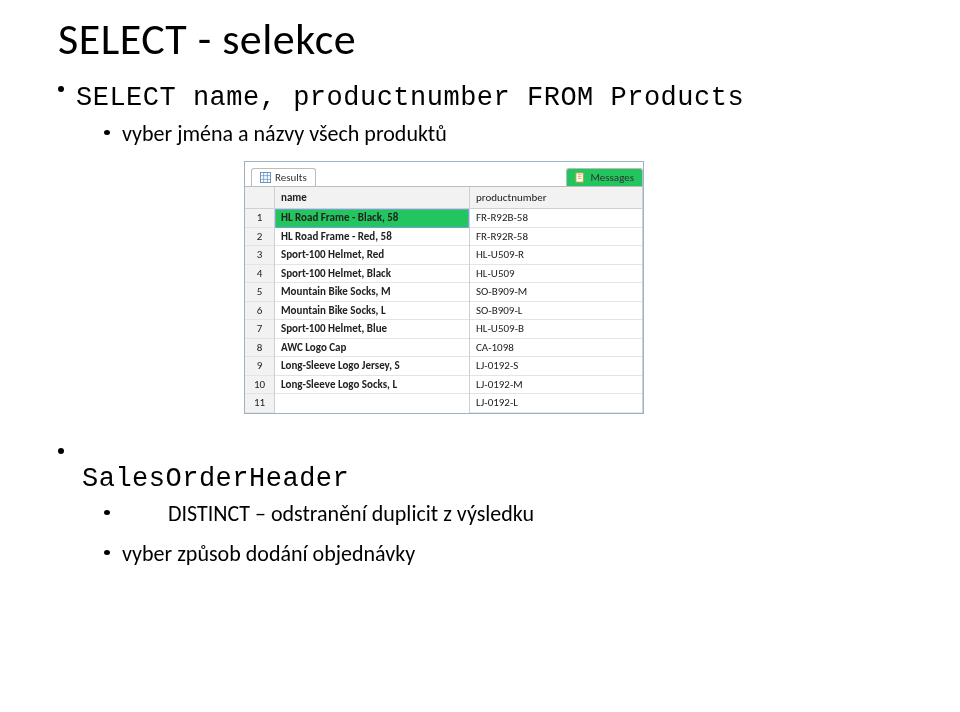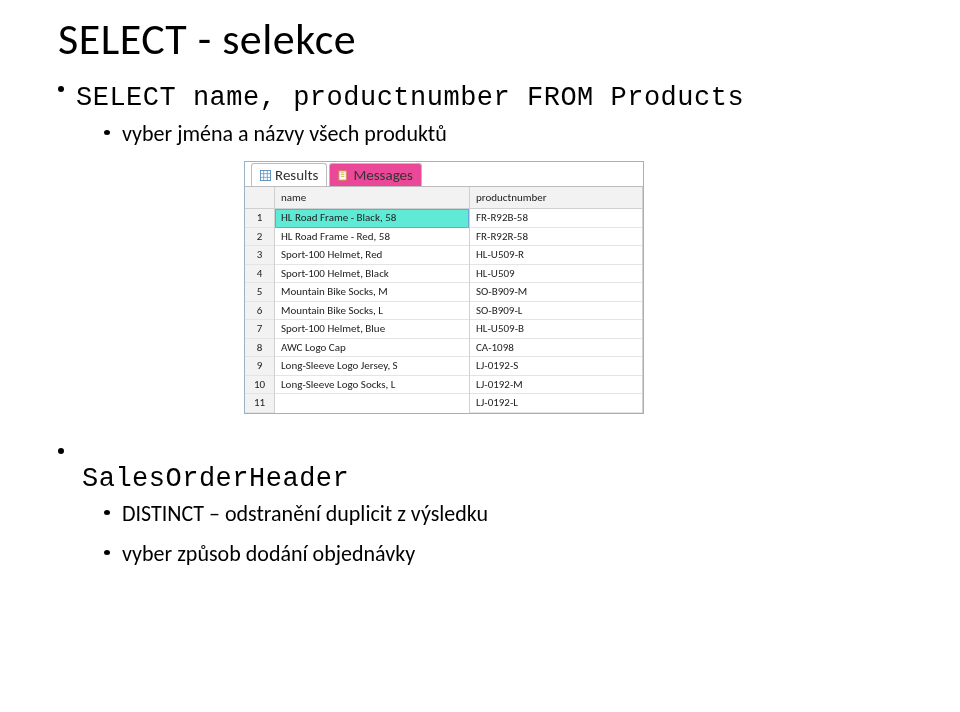--- a/index.html
+++ b/index.html
@@ -61,28 +61,29 @@
     overflow: hidden;
     position: relative;
   }
   .tabs {
     display: flex;
     align-items: flex-end;
     padding: 2px 0 0 6px;
     gap: 2px;
     border-bottom: 1px solid #bcbcbc;
     height: 25px;
-    font-size: 15px;
+    font-size: 11px;
+    justify-content: space-between;
   }
   .tab {
     display: flex;
     align-items: center;
     gap: 4px;
     padding: 2px 8px;
-    background: #ec4899;
+    background: #22c55e;
     border: 1px solid #bcbcbc;
     border-bottom: none;
     border-top-left-radius: 3px;
     border-top-right-radius: 3px;
     color: #333;
     cursor: pointer;
   }
   .tab.active { background: #fff; }
   .icon-grid { width: 11px; height: 11px; }
   .icon-note { width: 11px; height: 11px; }
@@ -105,37 +106,37 @@
     background: #f2f2f2;
   }
   .rownum-col .num {
     height: 18.5px;
     border-bottom: 1px solid #e4e4e4;
     text-align: center;
     padding-top: 2px;
   }
   .data-cols { flex: 1; display: flex; }
   .col { border-right: 1px solid #d0d0d0; }
-  .col-name { width: 195px; flex: 0 0 195px; }
+  .col-name { width: 195px; flex: 0 0 195px; font-weight: bold; }
   .col-pn { flex: 1; }
   .col .hdr {
     height: 22px;
     border-bottom: 1px solid #d0d0d0;
     background: #f2f2f2;
     padding: 4px 6px 0 6px;
   }
   .col .cell {
     height: 18.5px;
     border-bottom: 1px solid #e4e4e4;
     padding: 2px 6px 0 6px;
     white-space: nowrap;
     overflow: hidden;
   }
   .col .cell.sel {
-    background: #5eead4;
+    background: #22c55e;
     outline: 1px solid #6aa8d8;
     outline-offset: -1px;
   }
   .lower-block { margin-top: 20px; }
 </style>
 </head>
 <body>
 
 <div class="slide">
   <h1 class="title">SELECT - selekce</h1>
@@ -219,21 +220,21 @@
       </div>
     </div>
   </div>
 
   <div class="lower-block">
     <div class="bullet-row bullet-1">
       <span class="dot"></span>
     </div>
     <div class="code-line" style="margin-left:24px;">SalesOrderHeader</div>
 
-    <div class="bullet-row bullet-2" style="margin-top:6px;">
+    <div class="bullet-row bullet-2" style="margin-top:6px;gap:46px;">
       <span class="dot small"></span>
       <span class="sub-text">DISTINCT – odstranění duplicit z výsledku</span>
     </div>
     <div class="bullet-row bullet-2" style="margin-top:12px;">
       <span class="dot small"></span>
       <span class="sub-text">vyber způsob dodání objednávky</span>
     </div>
   </div>
 </div>
 

